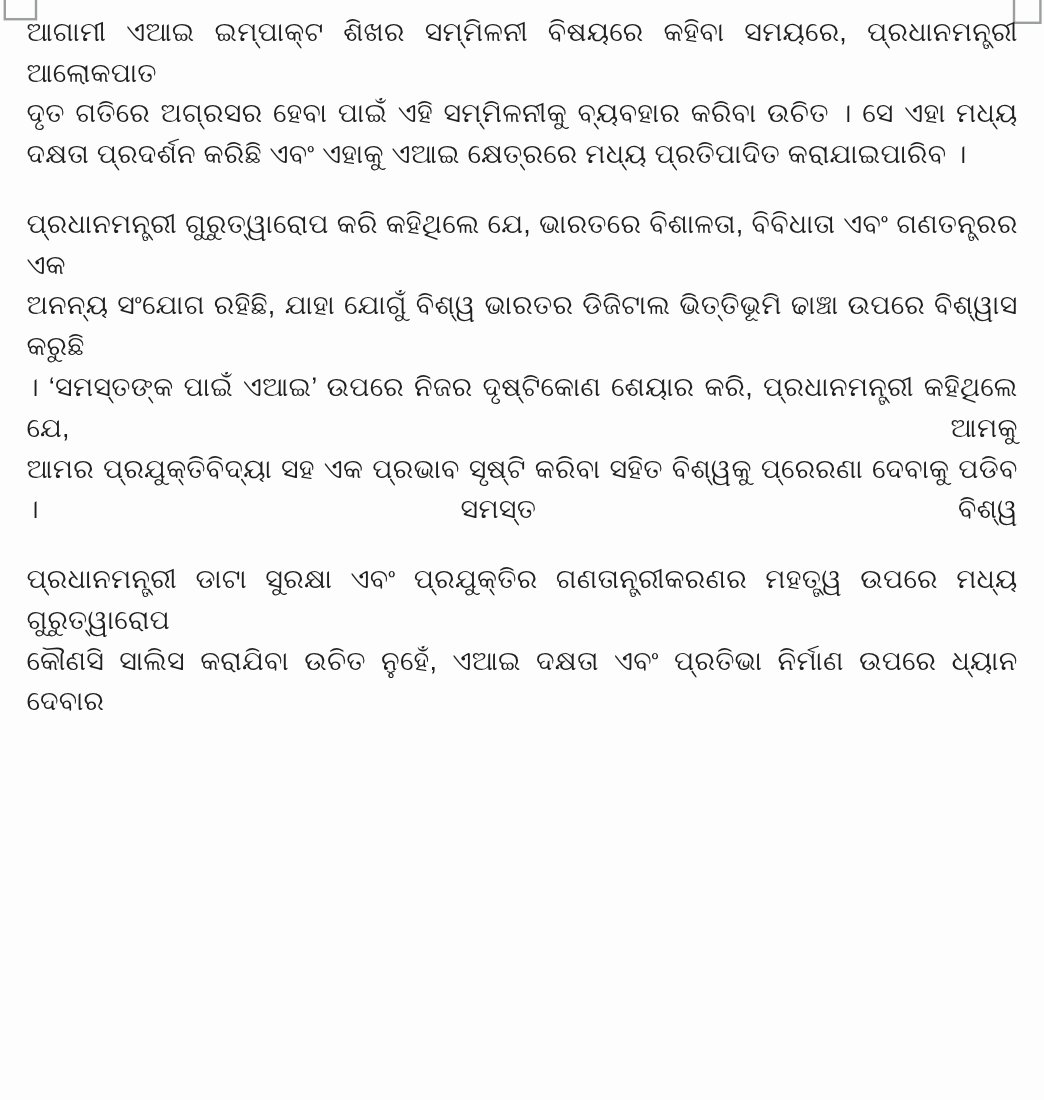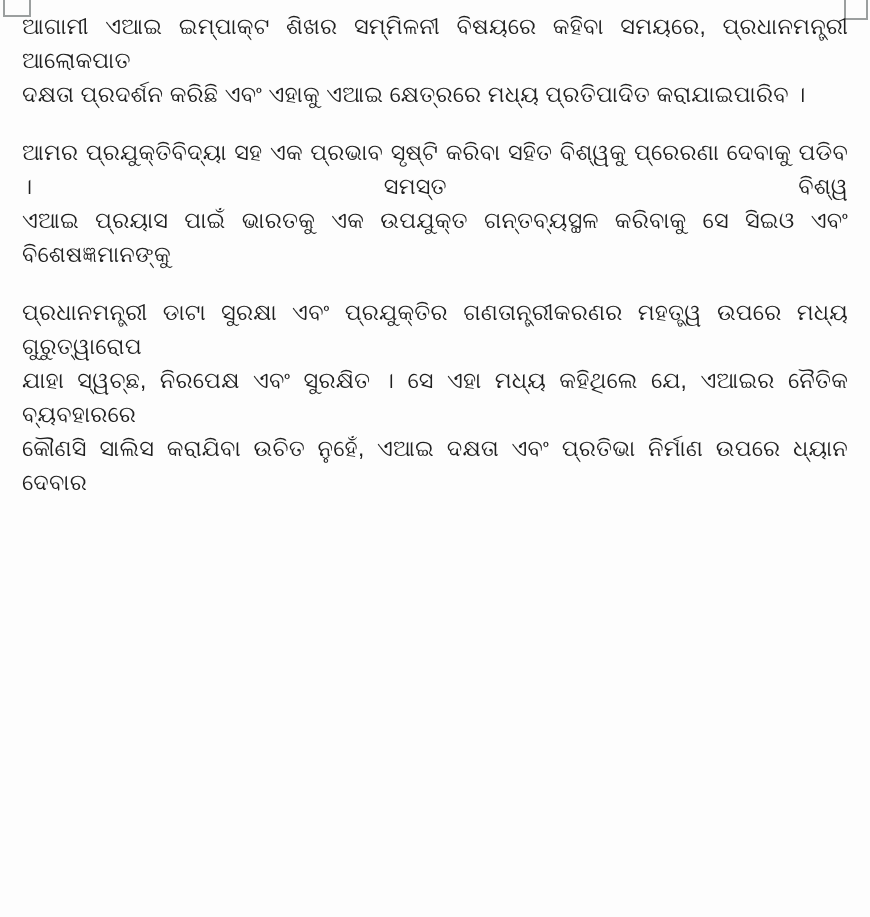--- a/index.html
+++ b/index.html
@@ -69,29 +69,31 @@
 
 <div class="page">
 
   <div class="corner corner-left"></div>
   <div class="corner corner-right"></div>
 
   <div class="text-block">
 
     <p class="para">
       <span class="line">ଆଗାମୀ ଏଆଇ ଇମ୍ପାକ୍ଟ ଶିଖର ସମ୍ମିଳନୀ ବିଷୟରେ କହିବା ସମୟରେ, ପ୍ରଧାନମନ୍ତ୍ରୀ ଆଲୋକପାତ</span>
+      <span class="line">ଦୃତ ଗତିରେ ଅଗ୍ରସର ହେବା ପାଇଁ ଏହି ସମ୍ମିଳନୀକୁ ବ୍ୟବହାର କରିବା ଉଚିତ । ସେ ଏହା ମଧ୍ୟ</span>
       <span class="line last">ଦକ୍ଷତା ପ୍ରଦର୍ଶନ କରିଛି ଏବଂ ଏହାକୁ ଏଆଇ କ୍ଷେତ୍ରରେ ମଧ୍ୟ ପ୍ରତିପାଦିତ କରାଯାଇପାରିବ ।</span>
     </p>
 
     <p class="para">
+      <span class="line">ପ୍ରଧାନମନ୍ତ୍ରୀ ଗୁରୁତ୍ୱାରୋପ କରି କହିଥିଲେ ଯେ, ଭାରତରେ ବିଶାଳତା, ବିବିଧାତା ଏବଂ ଗଣତନ୍ତ୍ରର ଏକ</span>
+      <span class="line">ଅନନ୍ୟ ସଂଯୋଗ ରହିଛି, ଯାହା ଯୋଗୁଁ ବିଶ୍ୱ ଭାରତର ଡିଜିଟାଲ ଭିତ୍ତିଭୂମି ଢାଞ୍ଚା ଉପରେ ବିଶ୍ୱାସ କରୁଛି</span>
+      <span class="line">। ‘ସମସ୍ତଙ୍କ ପାଇଁ ଏଆଇ’ ଉପରେ ନିଜର ଦୃଷ୍ଟିକୋଣ ଶେୟାର କରି, ପ୍ରଧାନମନ୍ତ୍ରୀ କହିଥିଲେ ଯେ, ଆମକୁ</span>
       <span class="line">ଆମର ପ୍ରଯୁକ୍ତିବିଦ୍ୟା ସହ ଏକ ପ୍ରଭାବ ସୃଷ୍ଟି କରିବା ସହିତ ବିଶ୍ୱକୁ ପ୍ରେରଣା ଦେବାକୁ ପଡିବ । ସମସ୍ତ ବିଶ୍ୱ</span>
-      <span class="line">ଏଆଇ ପ୍ରୟାସ ପାଇଁ ଭାରତକୁ ଏକ ଉପଯୁକ୍ତ ଗନ୍ତବ୍ୟସ୍ଥଳ କରିବାକୁ ସେ ସିଇଓ ଏବଂ ବିଶେଷଜ୍ଞମାନଙ୍କୁ</span>
     </p>
 
     <p class="para">
       <span class="line">ପ୍ରଧାନମନ୍ତ୍ରୀ ଡାଟା ସୁରକ୍ଷା ଏବଂ ପ୍ରଯୁକ୍ତିର ଗଣତାନ୍ତ୍ରୀକରଣର ମହତ୍ତ୍ୱ ଉପରେ ମଧ୍ୟ ଗୁରୁତ୍ୱାରୋପ</span>
-      <span class="line">ଯାହା ସ୍ୱଚ୍ଛ, ନିରପେକ୍ଷ ଏବଂ ସୁରକ୍ଷିତ । ସେ ଏହା ମଧ୍ୟ କହିଥିଲେ ଯେ, ଏଆଇର ନୈତିକ ବ୍ୟବହାରରେ</span>
       <span class="line">କୌଣସି ସାଲିସ କରାଯିବା ଉଚିତ ନୁହେଁ, ଏଆଇ ଦକ୍ଷତା ଏବଂ ପ୍ରତିଭା ନିର୍ମାଣ ଉପରେ ଧ୍ୟାନ ଦେବାର</span>
 
     </p>
 
   </div>
 </div>
 
 </body></html>

